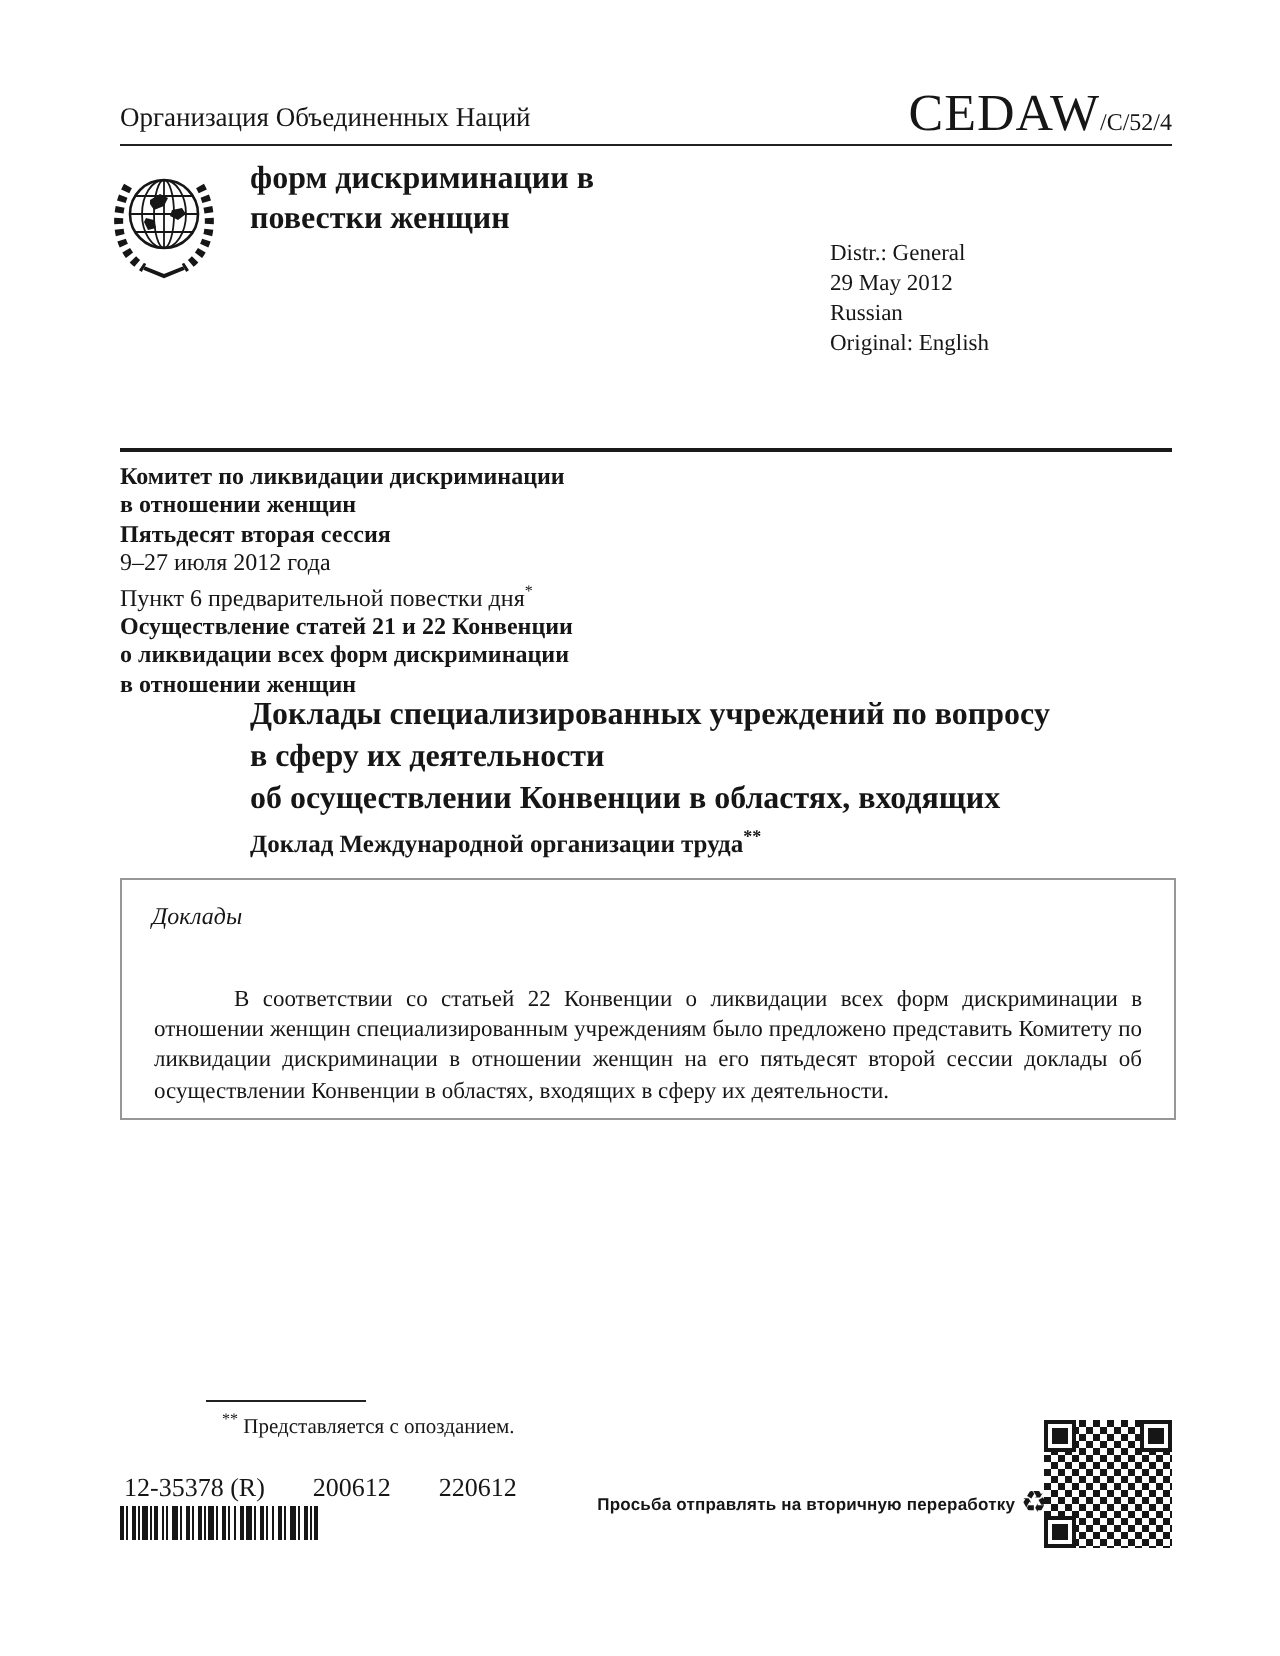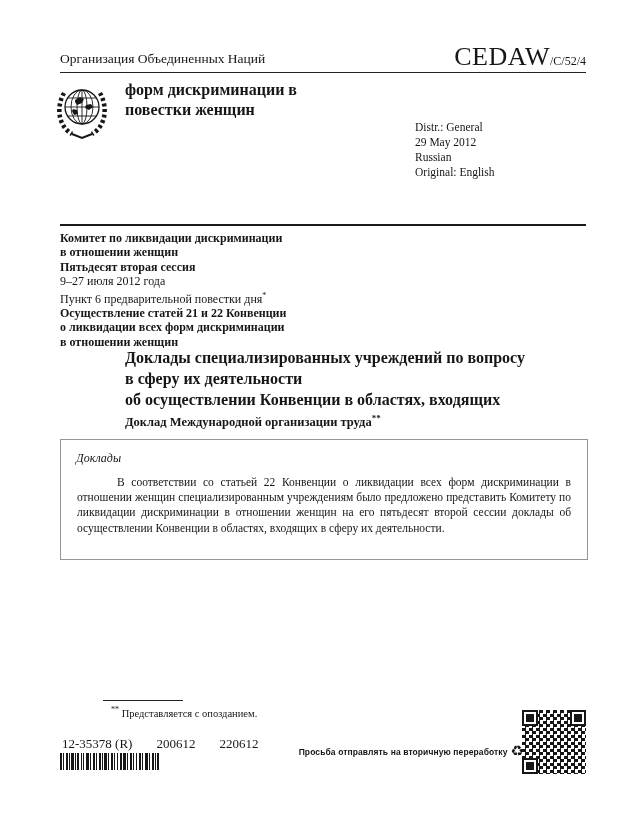--- a/index.html
+++ b/index.html
@@ -27,21 +27,21 @@
   .committee { left:60px; top:231px; font-size:12px; line-height:14.4px; }
   .committee div { white-space:nowrap; }
   .committee sup { font-size:8px; }
 
   .main-title { left:125px; top:347px; width:480px; font-size:16px; font-weight:bold; line-height:21px; }
   .subtitle { left:125px; top:413px; font-size:12.5px; font-weight:bold; }
   .subtitle sup { font-size:9px; }
 
   .summary-box { left:60px; top:439px; width:528px; height:121px; border:1px solid #979797; box-sizing:border-box; }
   .summary-label { margin:11px 0 0 15px; font-style:italic; font-size:12px; }
-  .summary-text { margin:9px 16px 0 16px; font-size:11.5px; line-height:15.2px; text-align:justify; text-indent:40px; }
+  .summary-text { margin:27px 16px 0 16px; font-size:11.5px; line-height:15.2px; text-align:justify; text-indent:40px; }
 
   .fn-sep { left:103px; top:700px; width:80px; height:1px; background:#222; }
   .footnotes { left:103px; top:703px; font-size:10.5px; line-height:14.5px; }
   .footnotes sup { font-size:8px; }
   .footnotes .fn-line { padding-left:8px; }
 
   .doc-line { left:62px; top:736px; font-size:13px; white-space:nowrap; }
   .doc-line .gap { display:inline-block; width:24px; }
 
   .barcode { left:60px; top:753px; }

